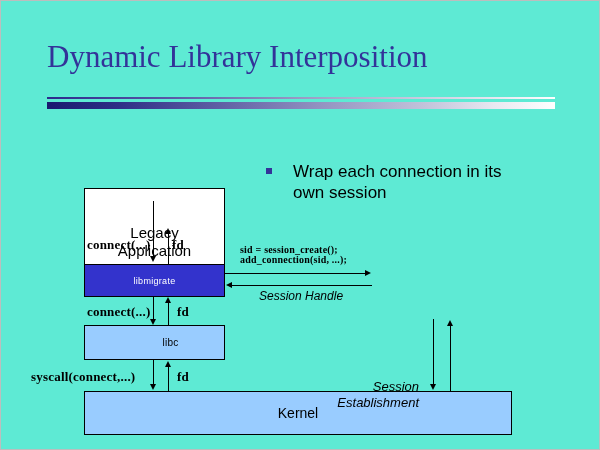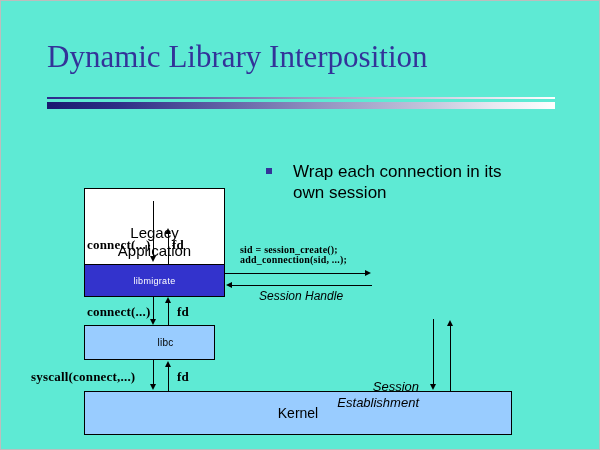--- a/index.html
+++ b/index.html
@@ -108,21 +108,21 @@
     margin-top: 30px;
   }
   #box-libmigrate {
     left: 83px; top: 263px; width: 141px; height: 33px;
     background: #3333cc;
     color: #ffffff;
     font-size: 9px;
     letter-spacing: 0.3px;
   }
   #box-libc {
-    left: 83px; top: 324px; width: 131px; height: 35px;
+    left: 83px; top: 324px; width: 141px; height: 35px;
     background: #99ccff;
     color: #000000;
     font-size: 10px;
     letter-spacing: 0.3px;
     padding-left: 32px;
   }
   #box-kernel {
     left: 83px; top: 390px; width: 428px; height: 44px;
     background: #99ccff;
     color: #000000;

